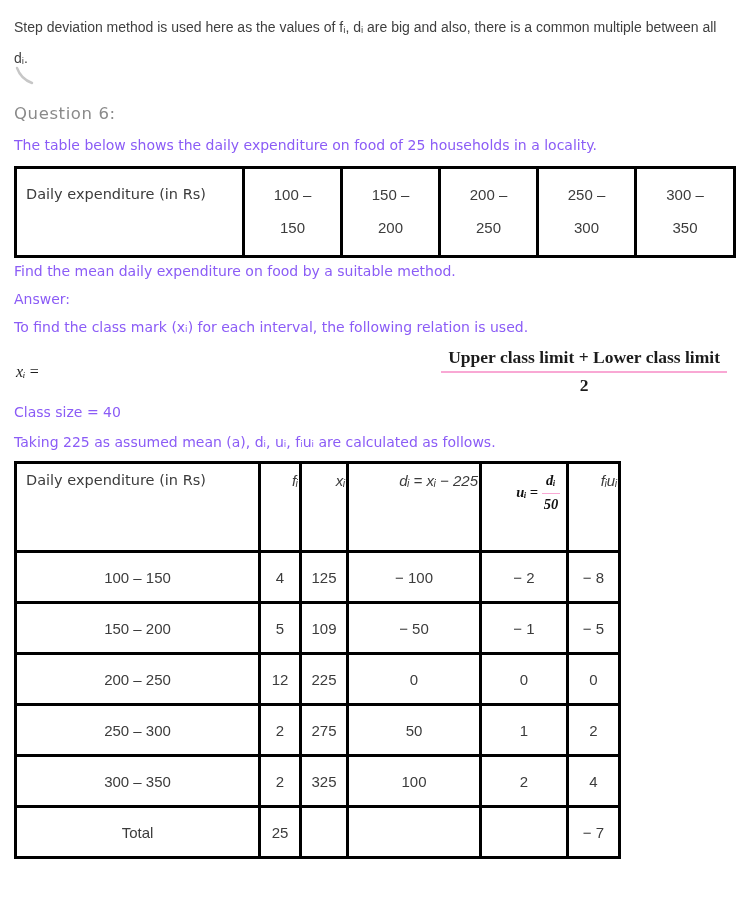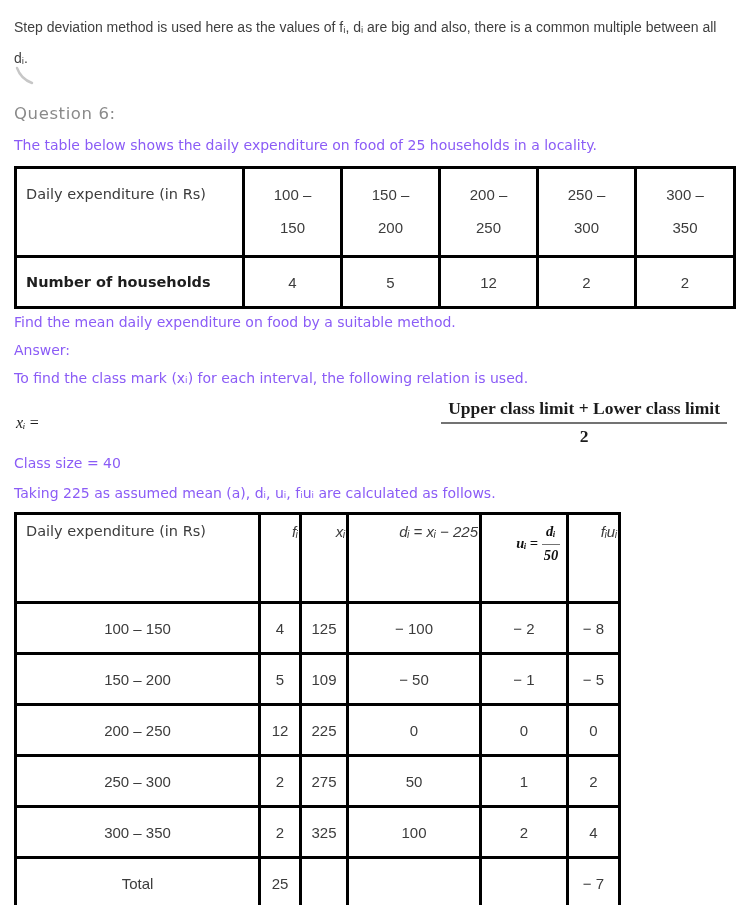--- a/index.html
+++ b/index.html
@@ -94,21 +94,21 @@
   }
   .f-lhs {
     font-size: 16px;
     margin-right: 7px;
     white-space: nowrap;
   }
   .f-lhs .it { font-style: italic; }
   .frac { display: inline-block; text-align: center; vertical-align: middle; }
   .frac .num {
     display: block;
-    border-bottom: 2px solid #737373;
+    border-bottom: 2px solid #f9a8d4;
     padding: 0 7px 3px 7px;
   }
   .frac .den { display: block; padding-top: 2px; }
   .bigfrac { font-size: 17.5px; font-weight: bold; color: #1c1c1c; }
 
   
   .t2 { width: 604px; margin-top: 9px; }
   .t2 .head-row td { height: 77px; vertical-align: top; padding-top: 8px; }
   .t2 .t2-col1h {
     font-family: "DejaVu Sans", sans-serif;
@@ -164,28 +164,20 @@
       <col style="width:99px">
   </colgroup>
   <tbody>
     <tr class="head-row">
       <td class="t1-col1h">Daily expenditure (in Rs)</td>
       <td class="t1-range">100 – 150</td>
       <td class="t1-range">150 – 200</td>
       <td class="t1-range">200 – 250</td>
       <td class="t1-range">250 – 300</td>
       <td class="t1-range">300 – 350</td>
-    </tr>
-    <tr class="data-row">
-      <td class="t1-rowlabel">Number of households</td>
-      <td class="t1-val">4</td>
-      <td class="t1-val">5</td>
-      <td class="t1-val">12</td>
-      <td class="t1-val">2</td>
-      <td class="t1-val">2</td>
     </tr>
   </tbody>
 </table>
 
 <p class="bodyline fs-wide" style="margin-top:4px;">Find the mean daily expenditure on food by a suitable method.</p>
 
 <p class="bodyline fs-wide" style="margin-top:9px;">Answer:</p>
 
 <p class="bodyline fs-wide" style="margin-top:9px;">To find the class mark (xᵢ) for each interval, the following relation is used.</p>
 

